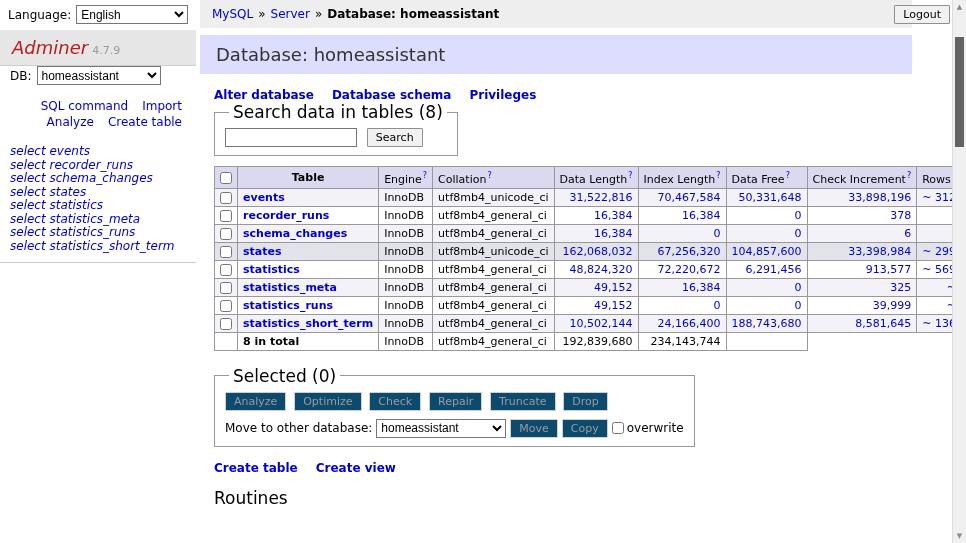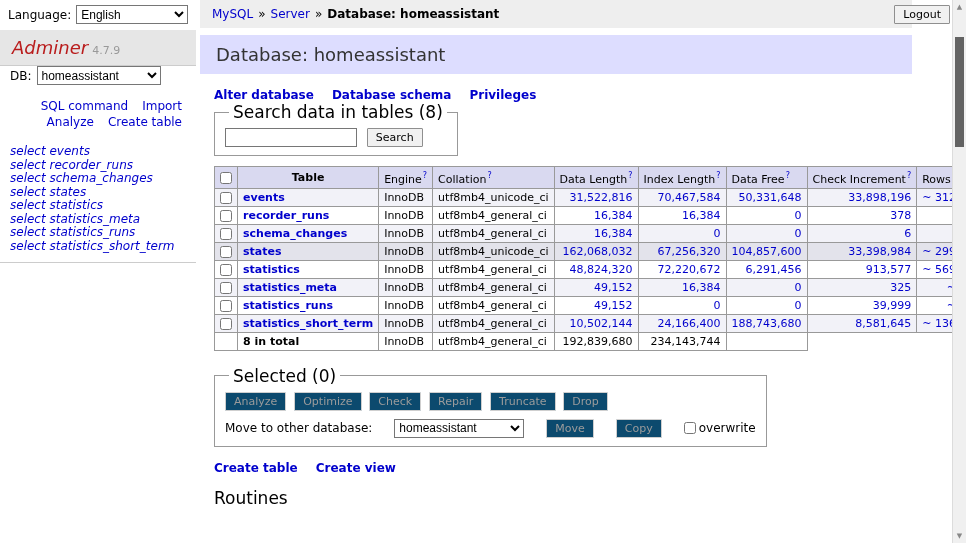--- a/index.html
+++ b/index.html
@@ -56,21 +56,21 @@
   .ck { text-align:center; padding:1px 4px; }
   .ck input { width:12px; height:12px; margin:0; vertical-align:middle; }
   .num { text-align:right; }
   .help { font-size:8px; color:#0000cc; margin-left:1px; cursor:pointer; }
   .odd { background:#f2f2f8; }
   .hl { background:#e3e3eb; }
   .total th, .total td { background:#fff; }
 
   .selected-fs { margin-top:15px; }
   .btnrow .btn { margin-right:4px; }
-  .moverow { margin-top:8px; display:flex; align-items:center; gap:22px; }
+  .moverow { margin-top:8px; display:flex; align-items:center; gap:4px; }
   .moverow select { width:130px; height:19px; font-size:12px; border:1px solid #767676; background:#fff; }
   .moverow label { display:flex; align-items:center; gap:3px; }
   .moverow input[type=checkbox] { width:12px; height:12px; margin:0; }
   .createlinks { margin-top:14px; }
 
   
   .vscroll { position:absolute; right:0; top:0; width:14px; height:543px; background:#f0f0f0;
     border-left:1px solid #dcdcdc; }
   .vscroll .arrow { height:14px; display:flex; align-items:center; justify-content:center;
     font-size:7px; color:#888; }

